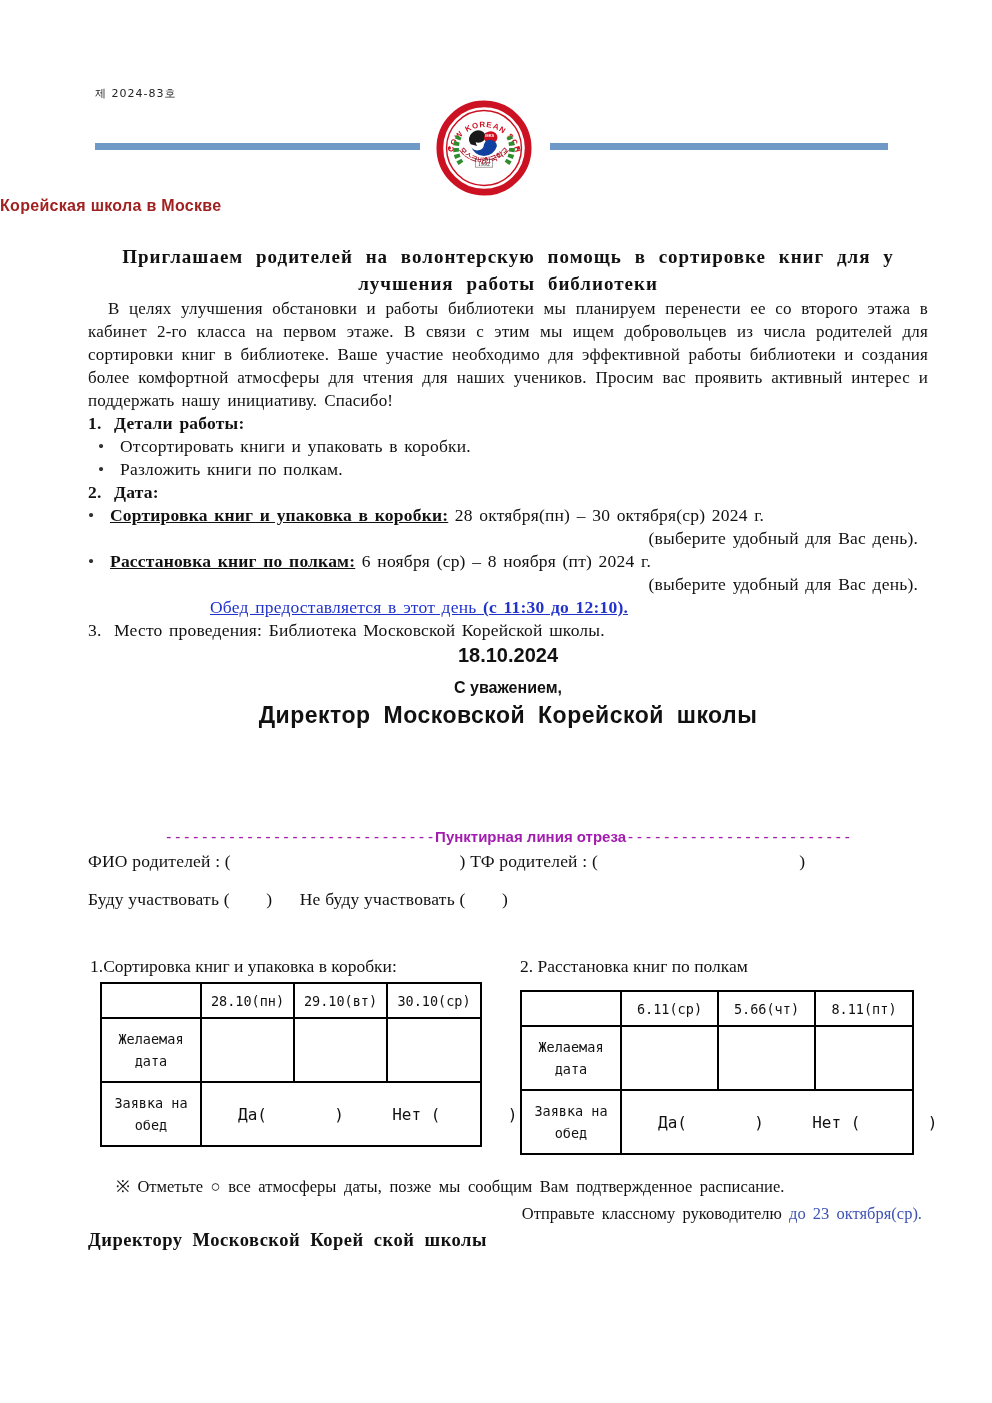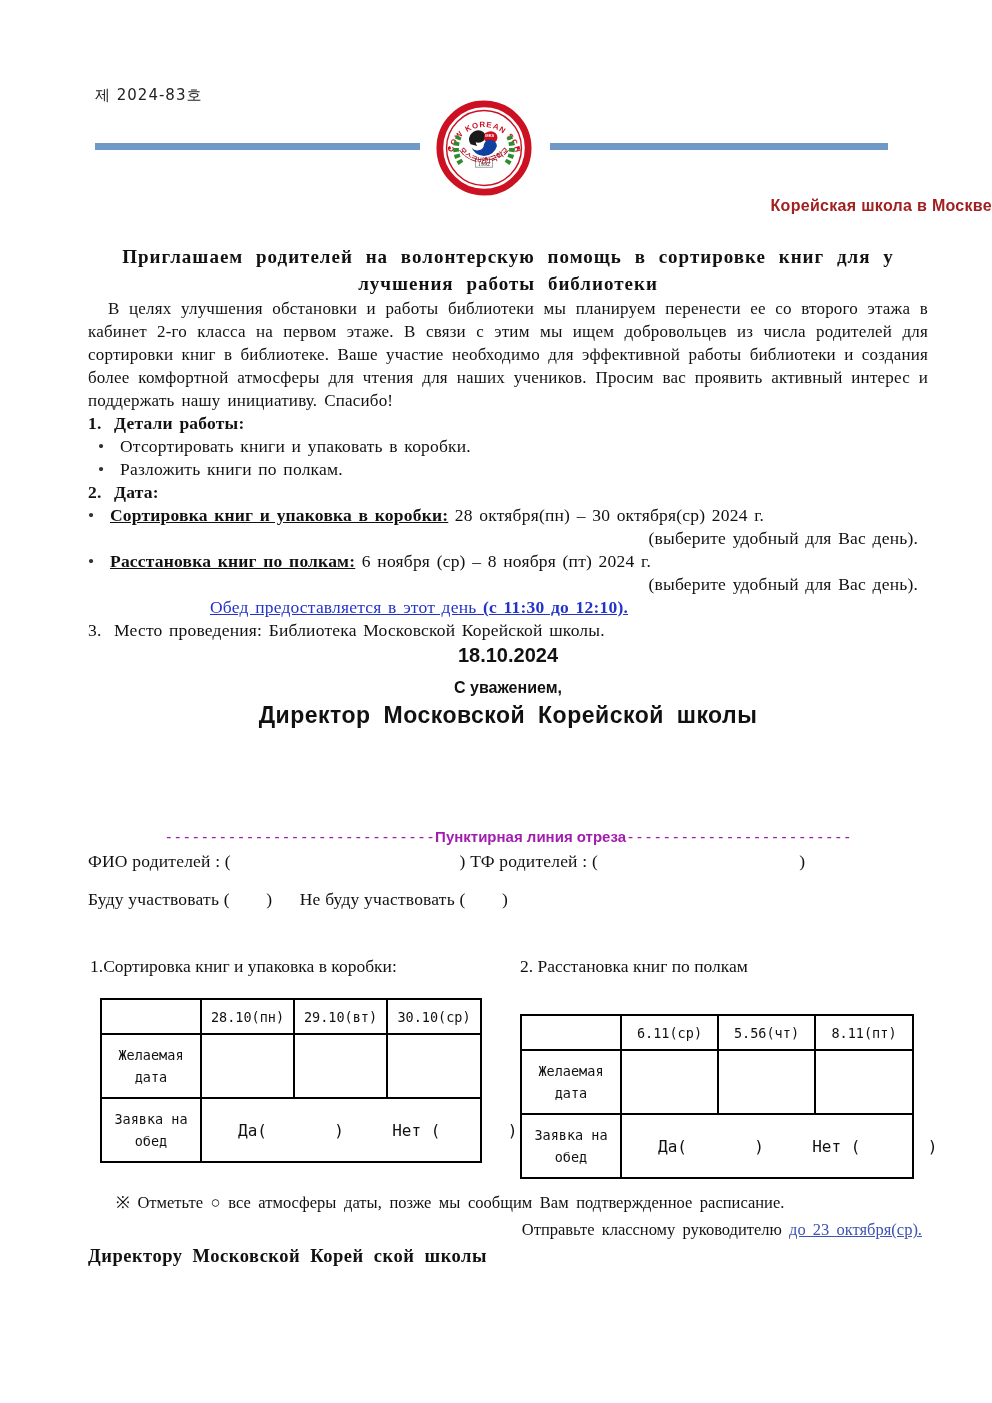--- a/index.html
+++ b/index.html
@@ -1,25 +1,25 @@
 <!DOCTYPE html>
 <html><head>
 <meta charset="utf-8">
 <style>
   html,body{margin:0;padding:0;background:#fff;}
   .page{position:relative;width:992px;height:1403px;background:#fff;overflow:hidden;
         font-family:"Liberation Serif",serif;color:#111;}
   
-  .doc-number{position:absolute;left:95px;top:86px;font-size:15px;letter-spacing:1px;
+  .doc-number{position:absolute;left:95px;top:86px;font-size:11px;letter-spacing:1px;
               font-family:"DejaVu Sans",sans-serif;color:#222;}
   .rule{position:absolute;top:143px;height:7px;background:#6f9ac8;}
   .rule-left{left:95px;width:325px;}
   .rule-right{left:550px;width:338px;}
   .logo-wrap{position:absolute;left:436px;top:100px;width:96px;height:96px;}
-  .school-caption{position:absolute;left:0;top:197px;width:992px;text-align:right;
+  .school-caption{position:absolute;left:0;top:197px;width:992px;text-align:left;
                   font-family:"Liberation Sans",sans-serif;font-weight:bold;font-size:16px;
                   color:#a12121;letter-spacing:.3px;}
   
   .content{position:absolute;left:88px;top:243px;width:840px;}
   .title{text-align:center;font-weight:bold;font-size:19px;line-height:27px;
          letter-spacing:1px;word-spacing:7px;}
   .para{font-size:17px;line-height:23px;text-align:justify;word-spacing:2.5px;letter-spacing:.2px;margin:0;}
   .p1{margin-top:16px;text-indent:30px;}
   .p2{text-indent:20px;}
   .line{font-size:17.5px;line-height:23px;letter-spacing:.2px;word-spacing:2px;}
@@ -39,35 +39,35 @@
   
   .cutline{margin-top:99px;text-align:center;font-size:15px;white-space:pre;
            font-family:"DejaVu Sans Mono",monospace;color:#a21caf;}
   .cutline .label{font-family:"Liberation Sans",sans-serif;font-weight:bold;font-size:15px;}
   .form-line{font-size:17.5px;line-height:30px;white-space:pre;letter-spacing:.2px;}
   .form-line.first{margin-top:8px;}
   
   .table-titles{position:relative;height:26px;margin-top:42px;font-size:17.5px;}
   .tt-left{position:absolute;left:2px;top:0;}
   .tt-right{position:absolute;left:432px;top:0;}
-  .tables-row{position:relative;margin-top:16px;height:170px;}
+  .tables-row{position:relative;margin-top:0;height:170px;}
   table.doc-table{border-collapse:collapse;table-layout:fixed;
                   font-family:"DejaVu Sans Mono",monospace;font-size:13.5px;color:#111;}
   table.doc-table td{border:2px solid #000;text-align:center;vertical-align:middle;padding:0;}
   .t-left{position:absolute;left:12px;top:0;width:380px;}
-  .t-right{position:absolute;left:432px;top:16px;width:392px;border-radius:18px;}
+  .t-right{position:absolute;left:432px;top:8px;width:392px;border-radius:18px;}
   .hdr-row td{height:33px;}
   .data-row td{height:62px;}
   .row-label{white-space:pre-line;line-height:22px;}
   .lunch-cell{text-align:left !important;padding-left:36px !important;
               font-size:16px;white-space:pre;}
   
   .note1{margin-top:22px;padding-left:28px;font-size:16.5px;word-spacing:3.5px;}
   .note2{margin-top:7px;text-align:right;padding-right:6px;font-size:16.5px;word-spacing:3px;}
-  .blue-link{color:#3d52b5;text-decoration:underline;}
+  .blue-link{color:#3d52b5;}
   .addressee{margin-top:6px;font-size:18.5px;font-weight:bold;letter-spacing:.5px;word-spacing:5px;}
 </style>
 </head>
 <body>
 
 <div class="page">
 
   <div class="doc-number">제 2024-83호</div>
   <div class="rule rule-left"></div>
   <div class="rule rule-right"></div>
@@ -183,21 +183,21 @@
         <colgroup>
             <col style="width:100px">
             <col style="width:97px">
             <col style="width:97px">
             <col style="width:98px">
           </colgroup>
         <tbody>
             <tr class="hdr-row">
           <td></td>
           <td>6.11(ср)</td>
-          <td>5.56(чт)</td>
+          <td>5.66(чт)</td>
           <td>8.11(пт)</td>
         </tr>
         <tr class="data-row">
           <td class="row-label">Желаемая
 дата</td>
           <td></td>
           <td></td>
           <td></td>
         </tr>
         <tr class="data-row">

